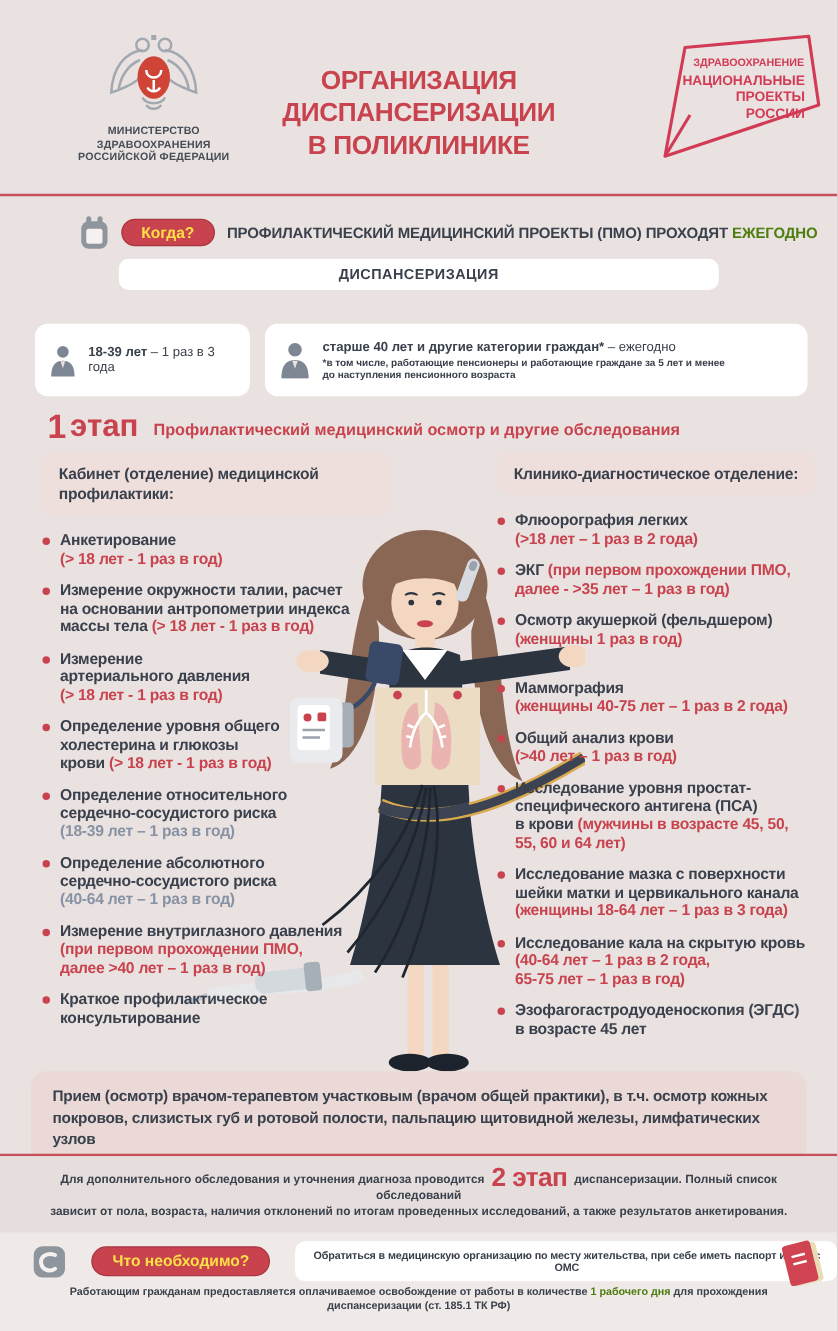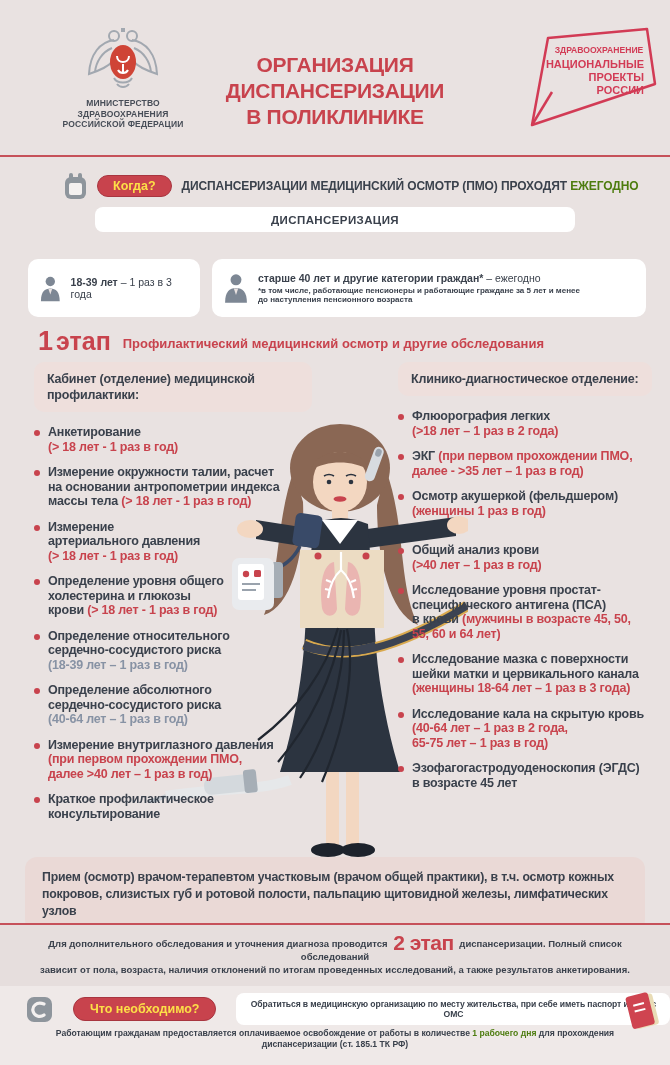--- a/index.html
+++ b/index.html
@@ -124,21 +124,21 @@
   <div class="abs hdr-line"></div>
 
   <div class="abs when-row">
     <svg width="23" height="28" viewBox="0 0 23 28">
       <rect x="1" y="5" width="21" height="22" rx="6" fill="#8e959c"></rect>
       <rect x="5" y="1" width="4" height="7" rx="2" fill="#8e959c"></rect>
       <rect x="14" y="1" width="4" height="7" rx="2" fill="#8e959c"></rect>
       <rect x="5" y="11" width="13" height="12" rx="2" fill="#f4f1f0"></rect>
     </svg>
     <span class="badge">Когда?</span>
-    <span class="when-text"><span>ДИСПАНСЕРИЗАЦИИ МЕДИЦИНСКИЙ ОСМОТР (ПМО) ПРОХОДЯТ </span><span class="red">ЕЖЕГОДНО</span></span>
+    <span class="when-text"><span>ПРОФИЛАКТИЧЕСКИЙ МЕДИЦИНСКИЙ ПРОЕКТЫ (ПМО) ПРОХОДЯТ </span><span class="red">ЕЖЕГОДНО</span></span>
   </div>
 
   <div class="abs disp-bar">ДИСПАНСЕРИЗАЦИЯ</div>
 
   <div class="abs age-box age-young">
     <svg width="22" height="27" viewBox="0 0 22 27">
       <circle cx="11" cy="6" r="5" fill="#7d8794"></circle>
       <path d="M1,27 C1,17 5,13.5 11,13.5 C17,13.5 21,17 21,27 Z" fill="#7d8794"></path>
       <path d="M9,14 L13,14 L11,20 Z" fill="#e9e2e1"></path>
     </svg>
@@ -304,20 +304,25 @@
           <p class="bi-text">ЭКГ <span class="detail red">(при первом прохождении ПМО,
 далее - &gt;35 лет – 1 раз в год)</span></p>
         </div>
         <div class="bullet-item">
           <span class="dot"></span>
           <p class="bi-text">Осмотр акушеркой (фельдшером)
 <span class="detail red">(женщины 1 раз в год)</span></p>
         </div>
         <div class="bullet-item">
           <span class="dot"></span>
+          <p class="bi-text">Маммография
+<span class="detail red">(женщины 40-75 лет – 1 раз в 2 года)</span></p>
+        </div>
+        <div class="bullet-item">
+          <span class="dot"></span>
           <p class="bi-text">Общий анализ крови
 <span class="detail red">(&gt;40 лет – 1 раз в год)</span></p>
         </div>
         <div class="bullet-item">
           <span class="dot"></span>
           <p class="bi-text">Исследование уровня простат-
 специфического антигена (ПСА)
 в крови <span class="detail red">(мужчины в возрасте 45, 50,
 55, 60 и 64 лет)</span></p>
         </div>

